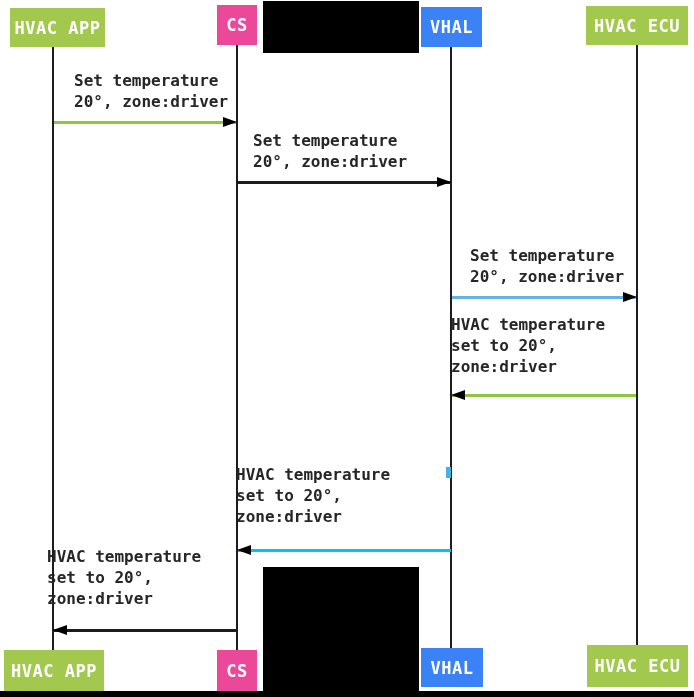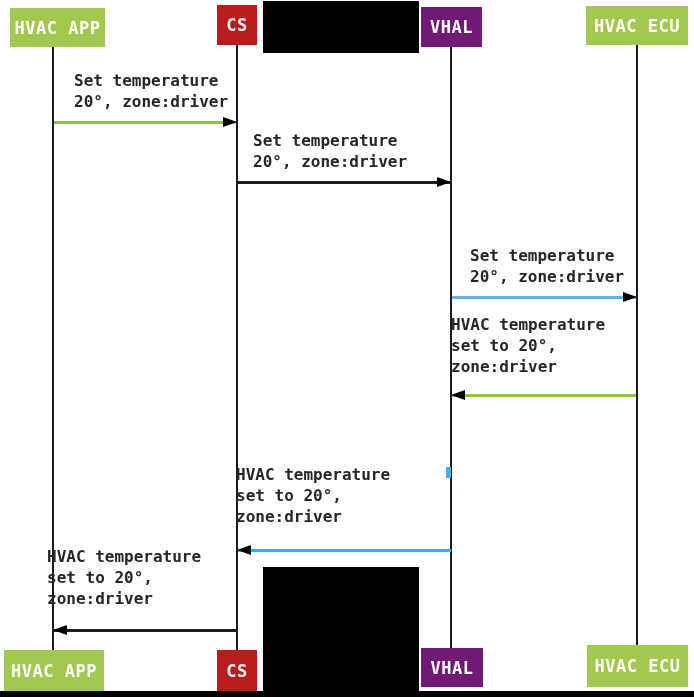--- a/index.html
+++ b/index.html
@@ -6,22 +6,22 @@
   .stage{
     position:relative;width:694px;height:697px;background:#ffffff;overflow:hidden;
     font-family:"DejaVu Sans Mono", monospace;
   }
   .pbox{
     position:absolute;display:flex;align-items:center;justify-content:center;
     font-weight:bold;font-size:17px;letter-spacing:0.5px;color:#ffffff;
     font-family:"DejaVu Sans Mono", monospace;
   }
   .pbox.green{background:#a3c84e;}
-  .pbox.black{background:#b91c1c;}
-  .pbox.blue{background:#701a75;}
+  .pbox.black{background:#ec4899;}
+  .pbox.blue{background:#3b82f6;}
   .lifeline{position:absolute;width:2px;background:#1c1c1c;}
   .redact{position:absolute;background:#000000;}
   .msg{
     position:absolute;font-size:16px;font-weight:600;color:#262626;
     line-height:21px;white-space:pre;
   }
   .msg.ctr{text-align:left;}
   .arrow{position:absolute;height:10px;}
   .shaft{position:absolute;top:4px;height:3px;left:0;right:0;}
   .head{position:absolute;width:0;height:0;top:0;

